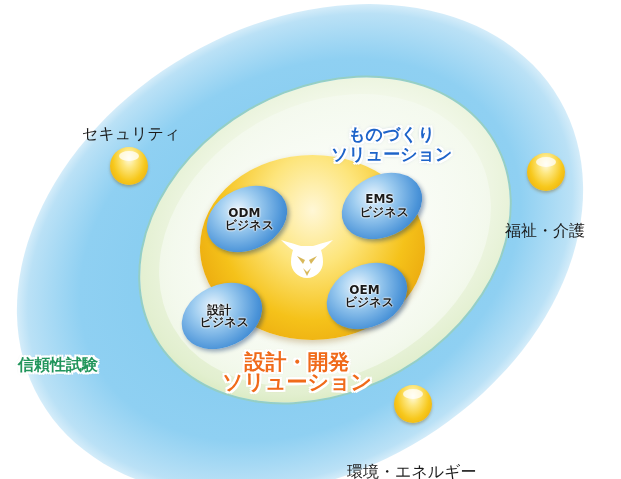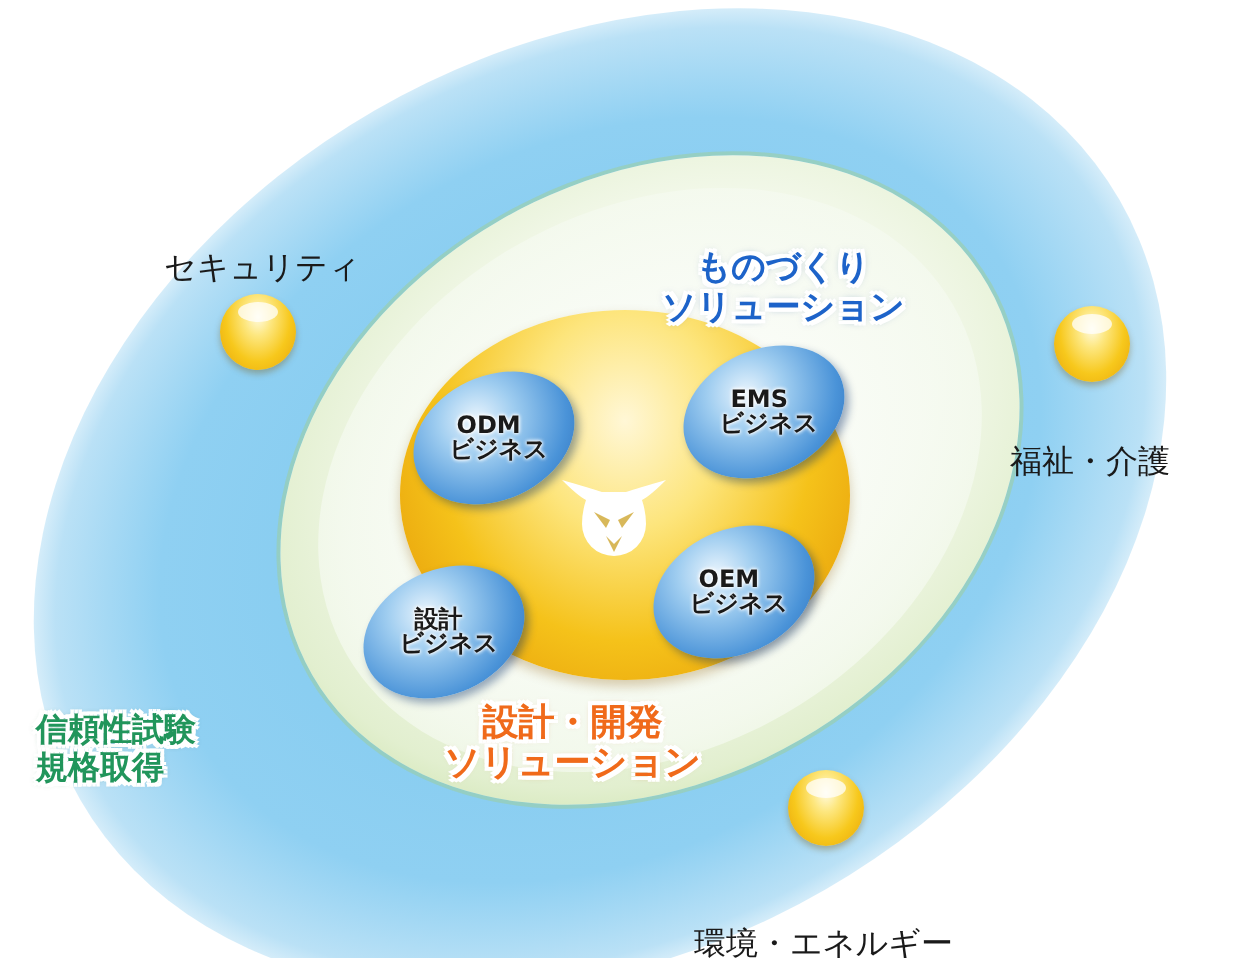--- a/index.html
+++ b/index.html
@@ -63,28 +63,28 @@
       font-size: 16px; color: #1a1a1a; white-space: nowrap; font-weight: 500;
     }
     .title-blue {
       font-weight: bold; font-size: 17px; line-height: 20px; color: #1d63c9; text-align: center;
       text-shadow: -2px -2px 0 #fff, 2px -2px 0 #fff, -2px 2px 0 #fff, 2px 2px 0 #fff,
                    0 2px 0 #fff, 0 -2px 0 #fff, 2px 0 0 #fff, -2px 0 0 #fff,
                    0 0 4px rgba(0,60,150,0.6);
       white-space: nowrap;
     }
     .title-orange {
-      font-weight: bold; font-size: 18px; line-height: 20px; color: #f06a1a; text-align: center;
+      font-weight: bold; font-size: 21px; line-height: 20px; color: #f06a1a; text-align: center;
       text-shadow: -2px -2px 0 #fff, 2px -2px 0 #fff, -2px 2px 0 #fff, 2px 2px 0 #fff,
                    0 2px 0 #fff, 0 -2px 0 #fff, 2px 0 0 #fff, -2px 0 0 #fff,
                    0 0 3px rgba(200,80,0,0.6);
       white-space: nowrap;
     }
     .title-green {
-      font-weight: bold; font-size: 16px; line-height: 19px; color: #21955b; text-align: left;
+      font-weight: bold; font-size: 16px; line-height: 19px; color: #21955b; text-align: center;
       text-shadow: -2px -2px 0 #fff, 2px -2px 0 #fff, -2px 2px 0 #fff, 2px 2px 0 #fff,
                    0 2px 0 #fff, 0 -2px 0 #fff, 2px 0 0 #fff, -2px 0 0 #fff,
                    0 0 3px rgba(0,100,50,0.7);
       white-space: nowrap;
     }
   </style>
 </head>
 <body>
 
 <div class="abs blue-halo"></div>
@@ -123,21 +123,20 @@
   <div>ソリューション</div>
 </div>
 
 <div class="abs title-orange" style="left:222px; top:352px;">
   <div>設計・開発</div>
   <div>ソリューション</div>
 </div>
 
 <div class="abs title-green" style="left:18px; top:355px;">
   <div>信頼性試験</div>
-  <div>規格取得</div>
 </div>
 
 <div class="abs label-black" style="left:82px; top:124px;">セキュリティ</div>
 <div class="abs orb" style="left:110px; top:147px;"></div>
 
 <div class="abs orb" style="left:527px; top:153px;"></div>
 <div class="abs label-black" style="left:505px; top:221px;">福祉・介護</div>
 
 <div class="abs orb" style="left:394px; top:385px;"></div>
 <div class="abs label-black" style="left:347px; top:434px;margin-top:28px;">環境・エネルギー</div>

